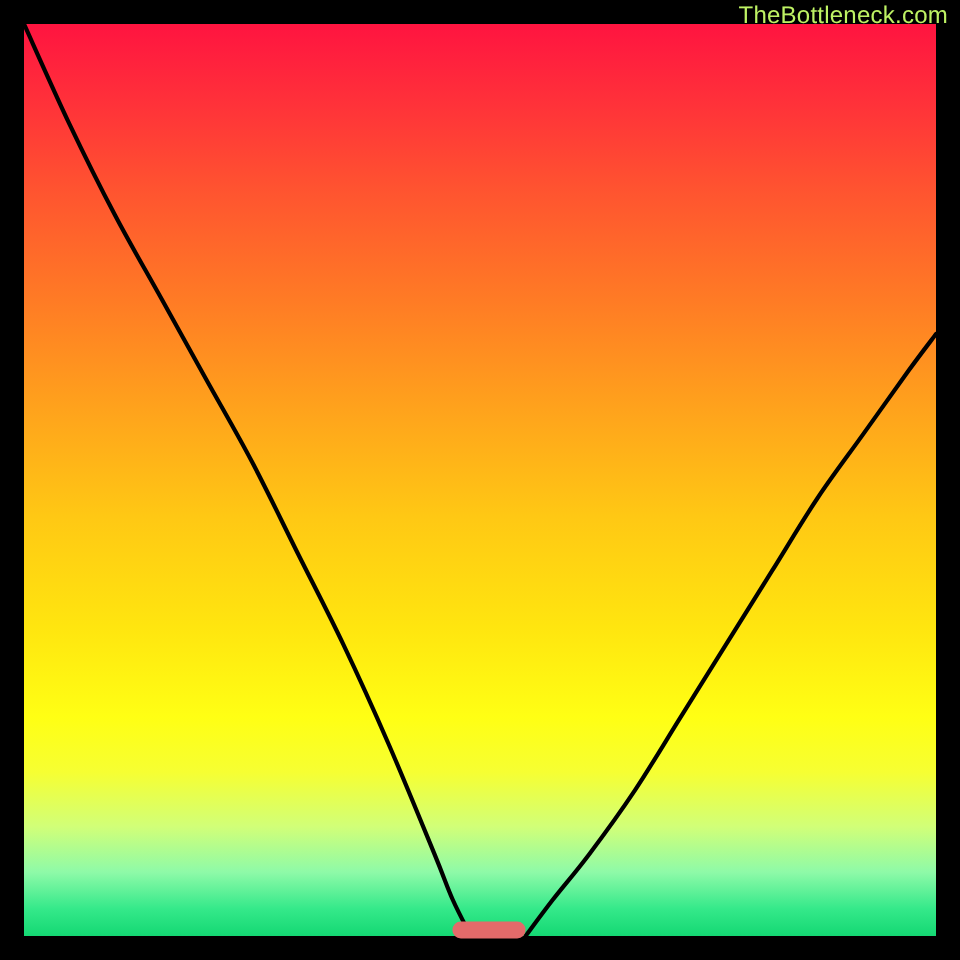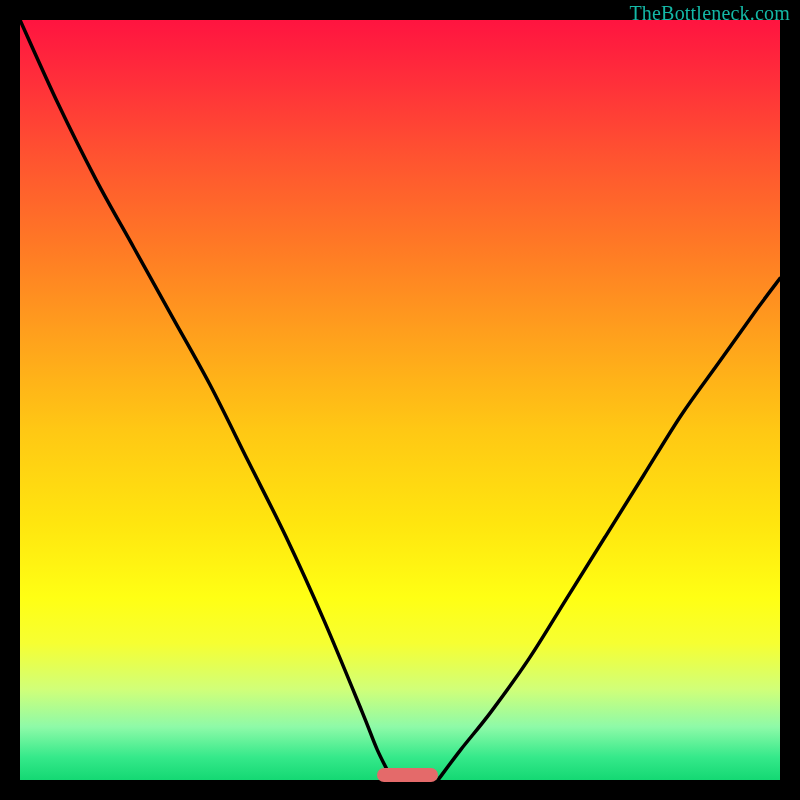--- a/index.html
+++ b/index.html
@@ -28,23 +28,23 @@
       #f6ff32 82%,
       #d1ff78 88%,
       #8efaa8 93%,
       #35e98a 97%,
       #14d873 100%);
   }
   .watermark {
     position: absolute;
     top: 2px;
     right: 10px;
-    font-family: Liberation Serif, serif;
+    font-family: Liberation Sans, sans-serif;
     font-size: 20px;
-    color: #14b8a6;
+    color: #bef264;
     letter-spacing: 0.2px;
   }
   svg.curves {
     position: absolute;
     left: 0; top: 0;
     width: 100%;
     height: 100%;
   }
   .marker {
     position: absolute;

